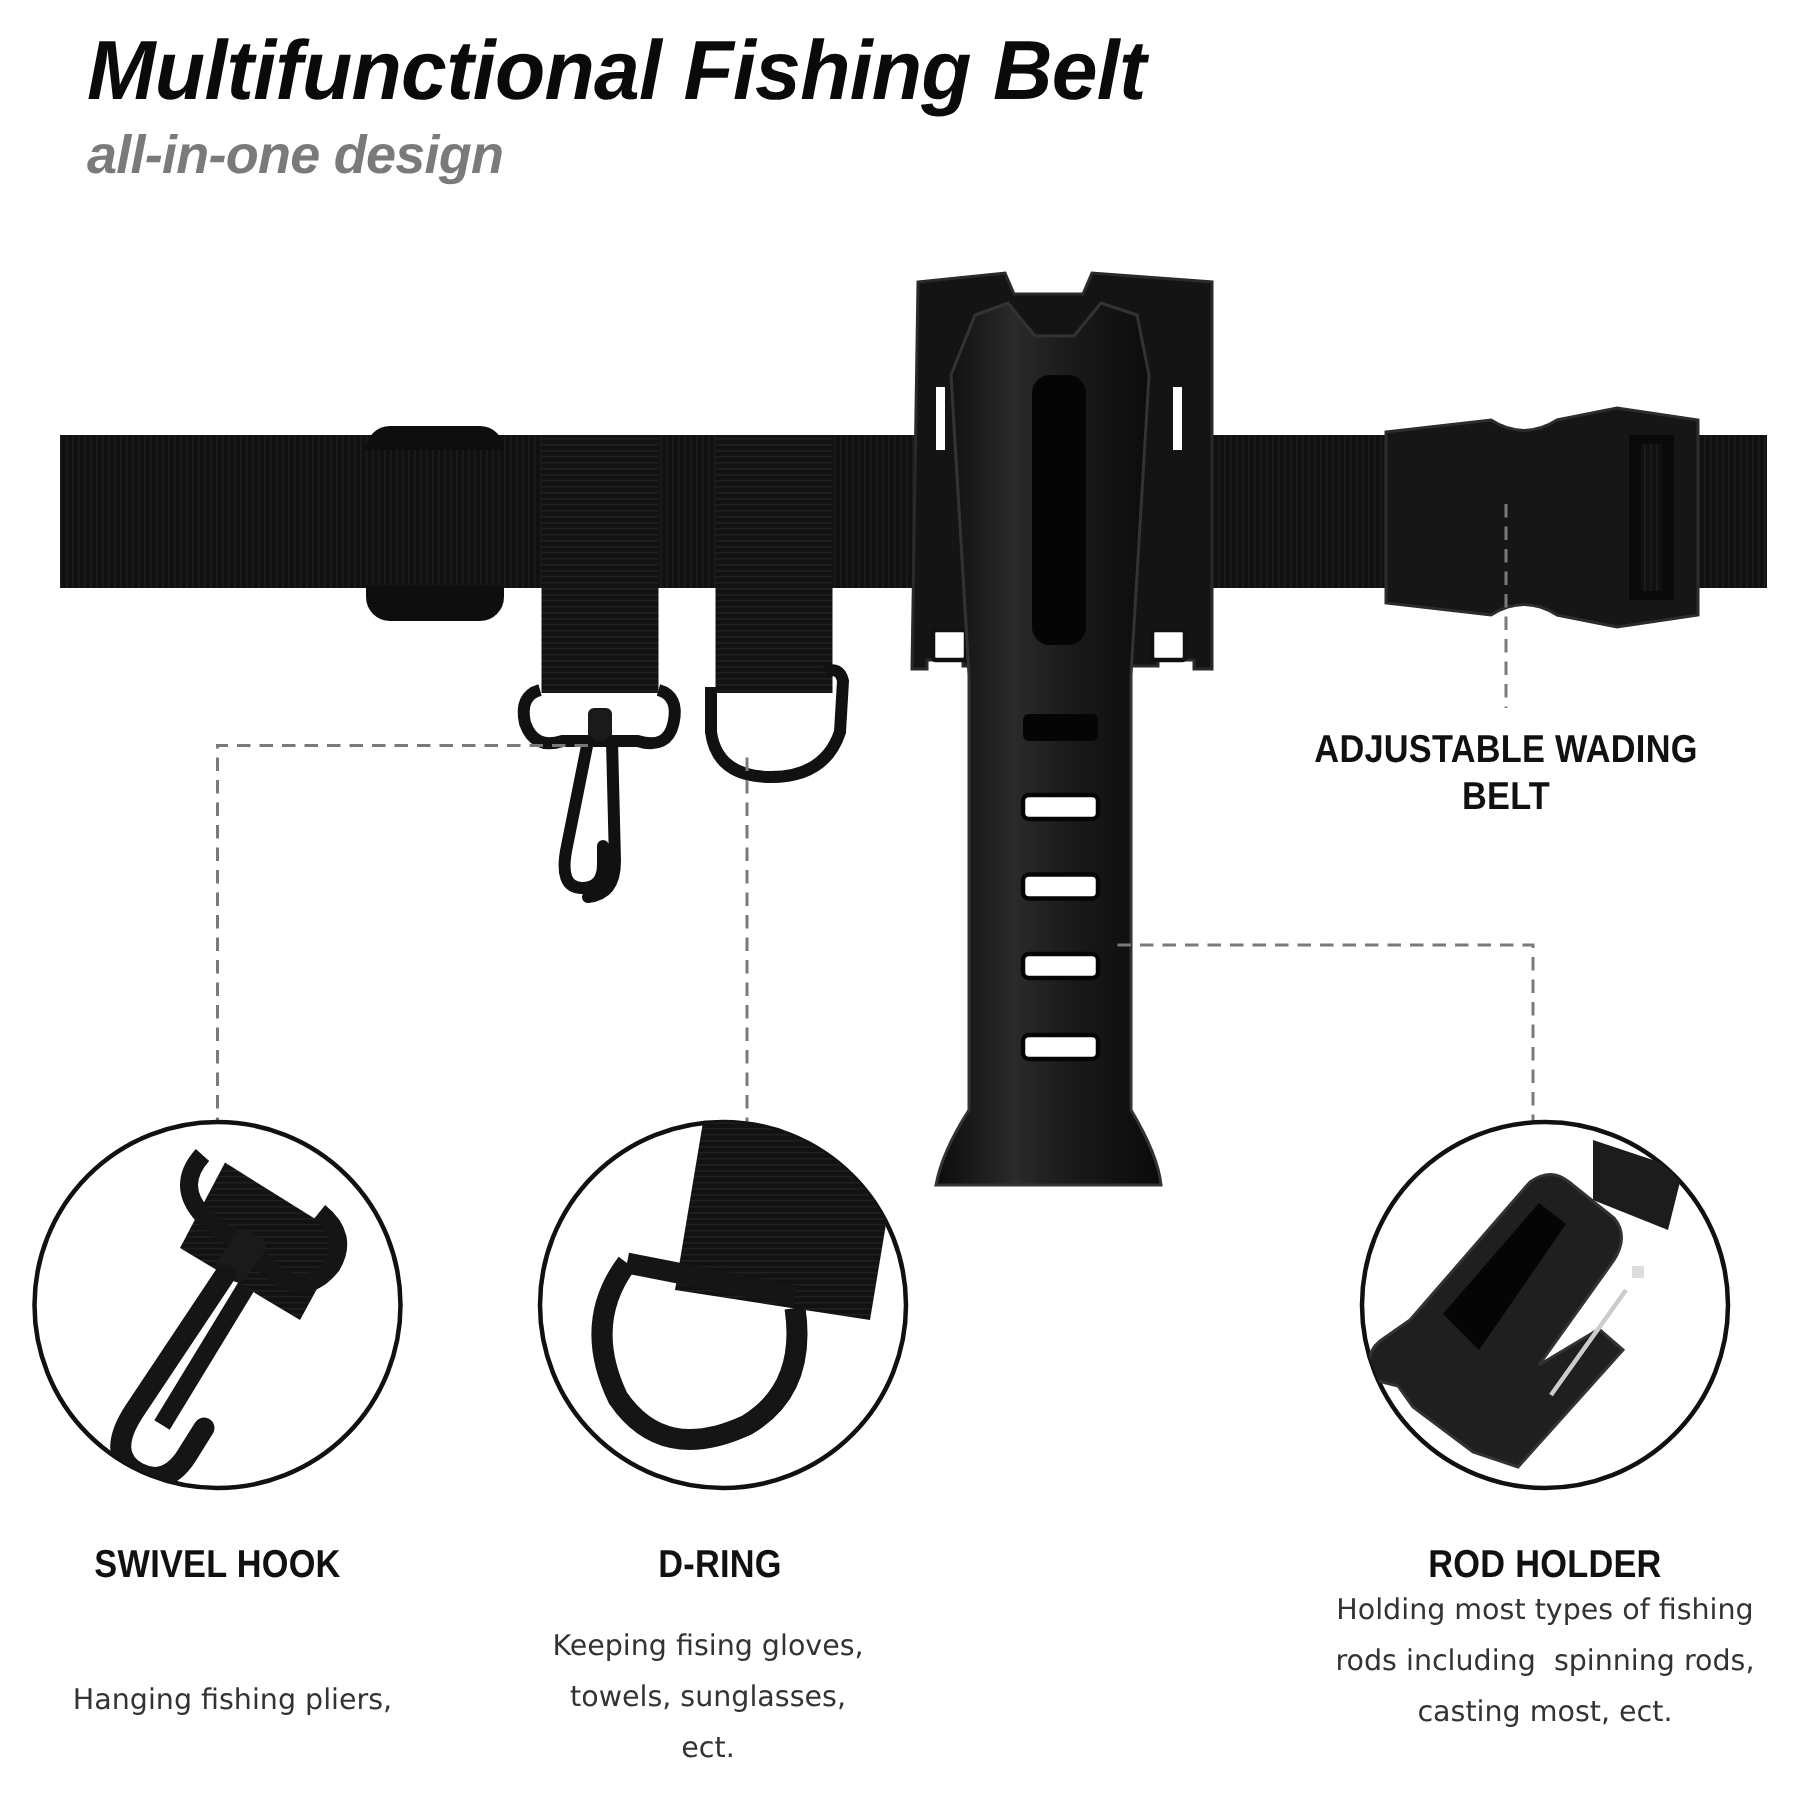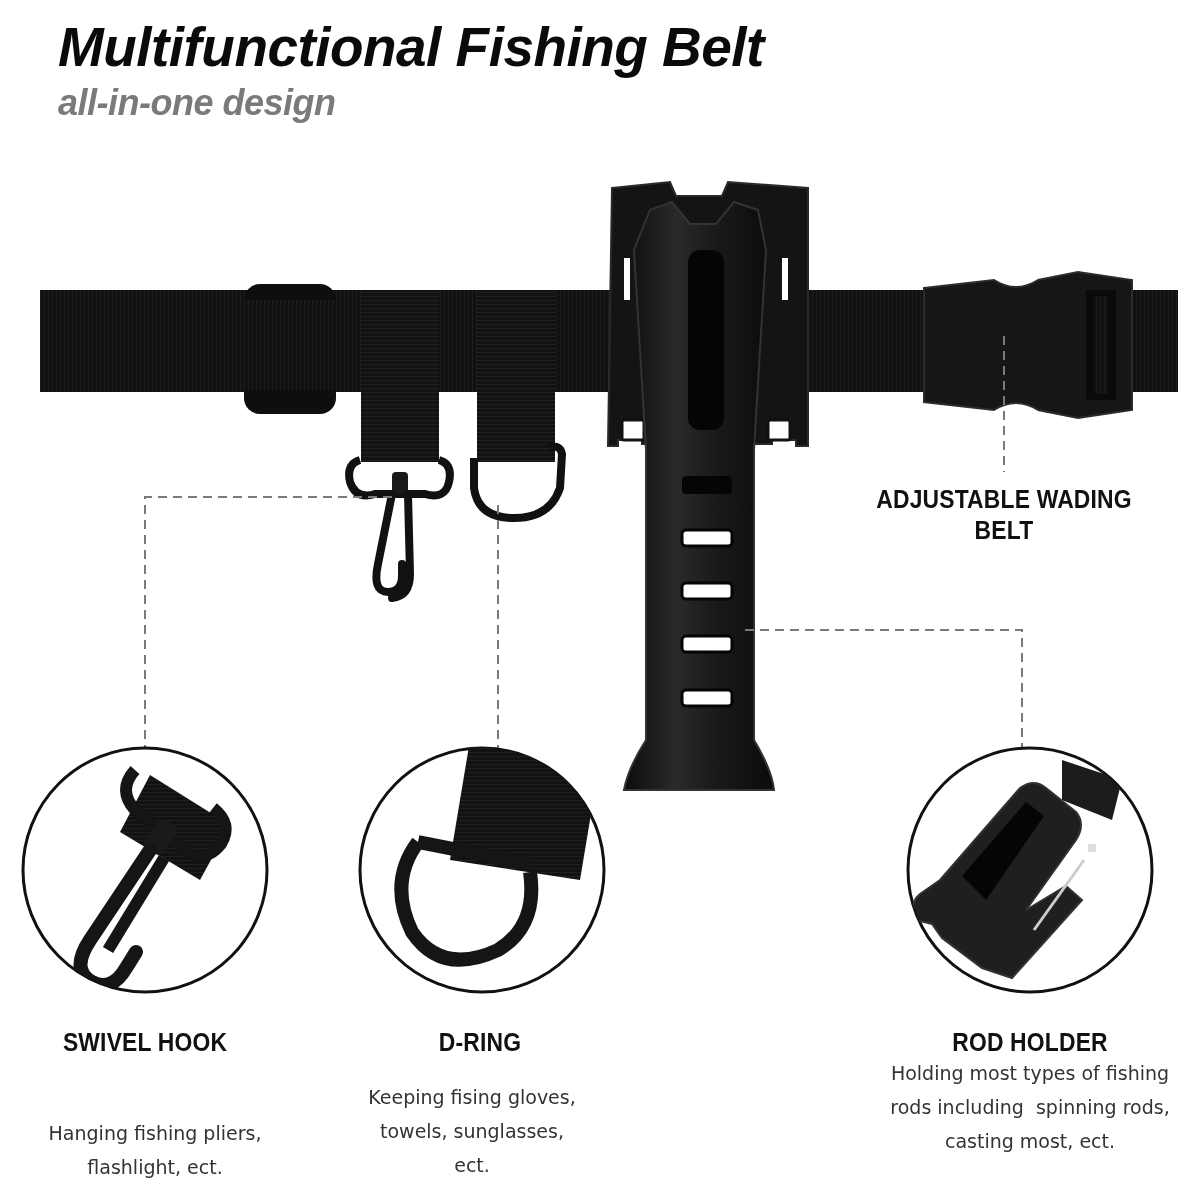--- a/index.html
+++ b/index.html
@@ -124,21 +124,20 @@
       <path d="M1034,930 l50,-70" stroke="#ccc" stroke-width="3"></path>
     </g>
   </g>
 </svg>
 
 <div class="label" style="left:838px; top:484px; width:332px; font-size:26px;">ADJUSTABLE WADING BELT</div>
 
 <div class="label" style="left:30px; top:1027px; width:230px;">SWIVEL HOOK</div>
 <div class="desc" style="left:10px; top:1116px; width:290px;">
   <span>Hanging fishing pliers,</span>
-  <span>flashlight, ect.</span>
 </div>
 
 <div class="label" style="left:380px; top:1027px; width:200px;">D-RING</div>
 <div class="desc" style="left:332px; top:1080px; width:280px;">
   <span>Keeping fising gloves,</span>
   <span>towels, sunglasses,</span>
   <span>ect.</span>
 </div>
 
 <div class="label" style="left:920px; top:1027px; width:220px;">ROD HOLDER</div>

